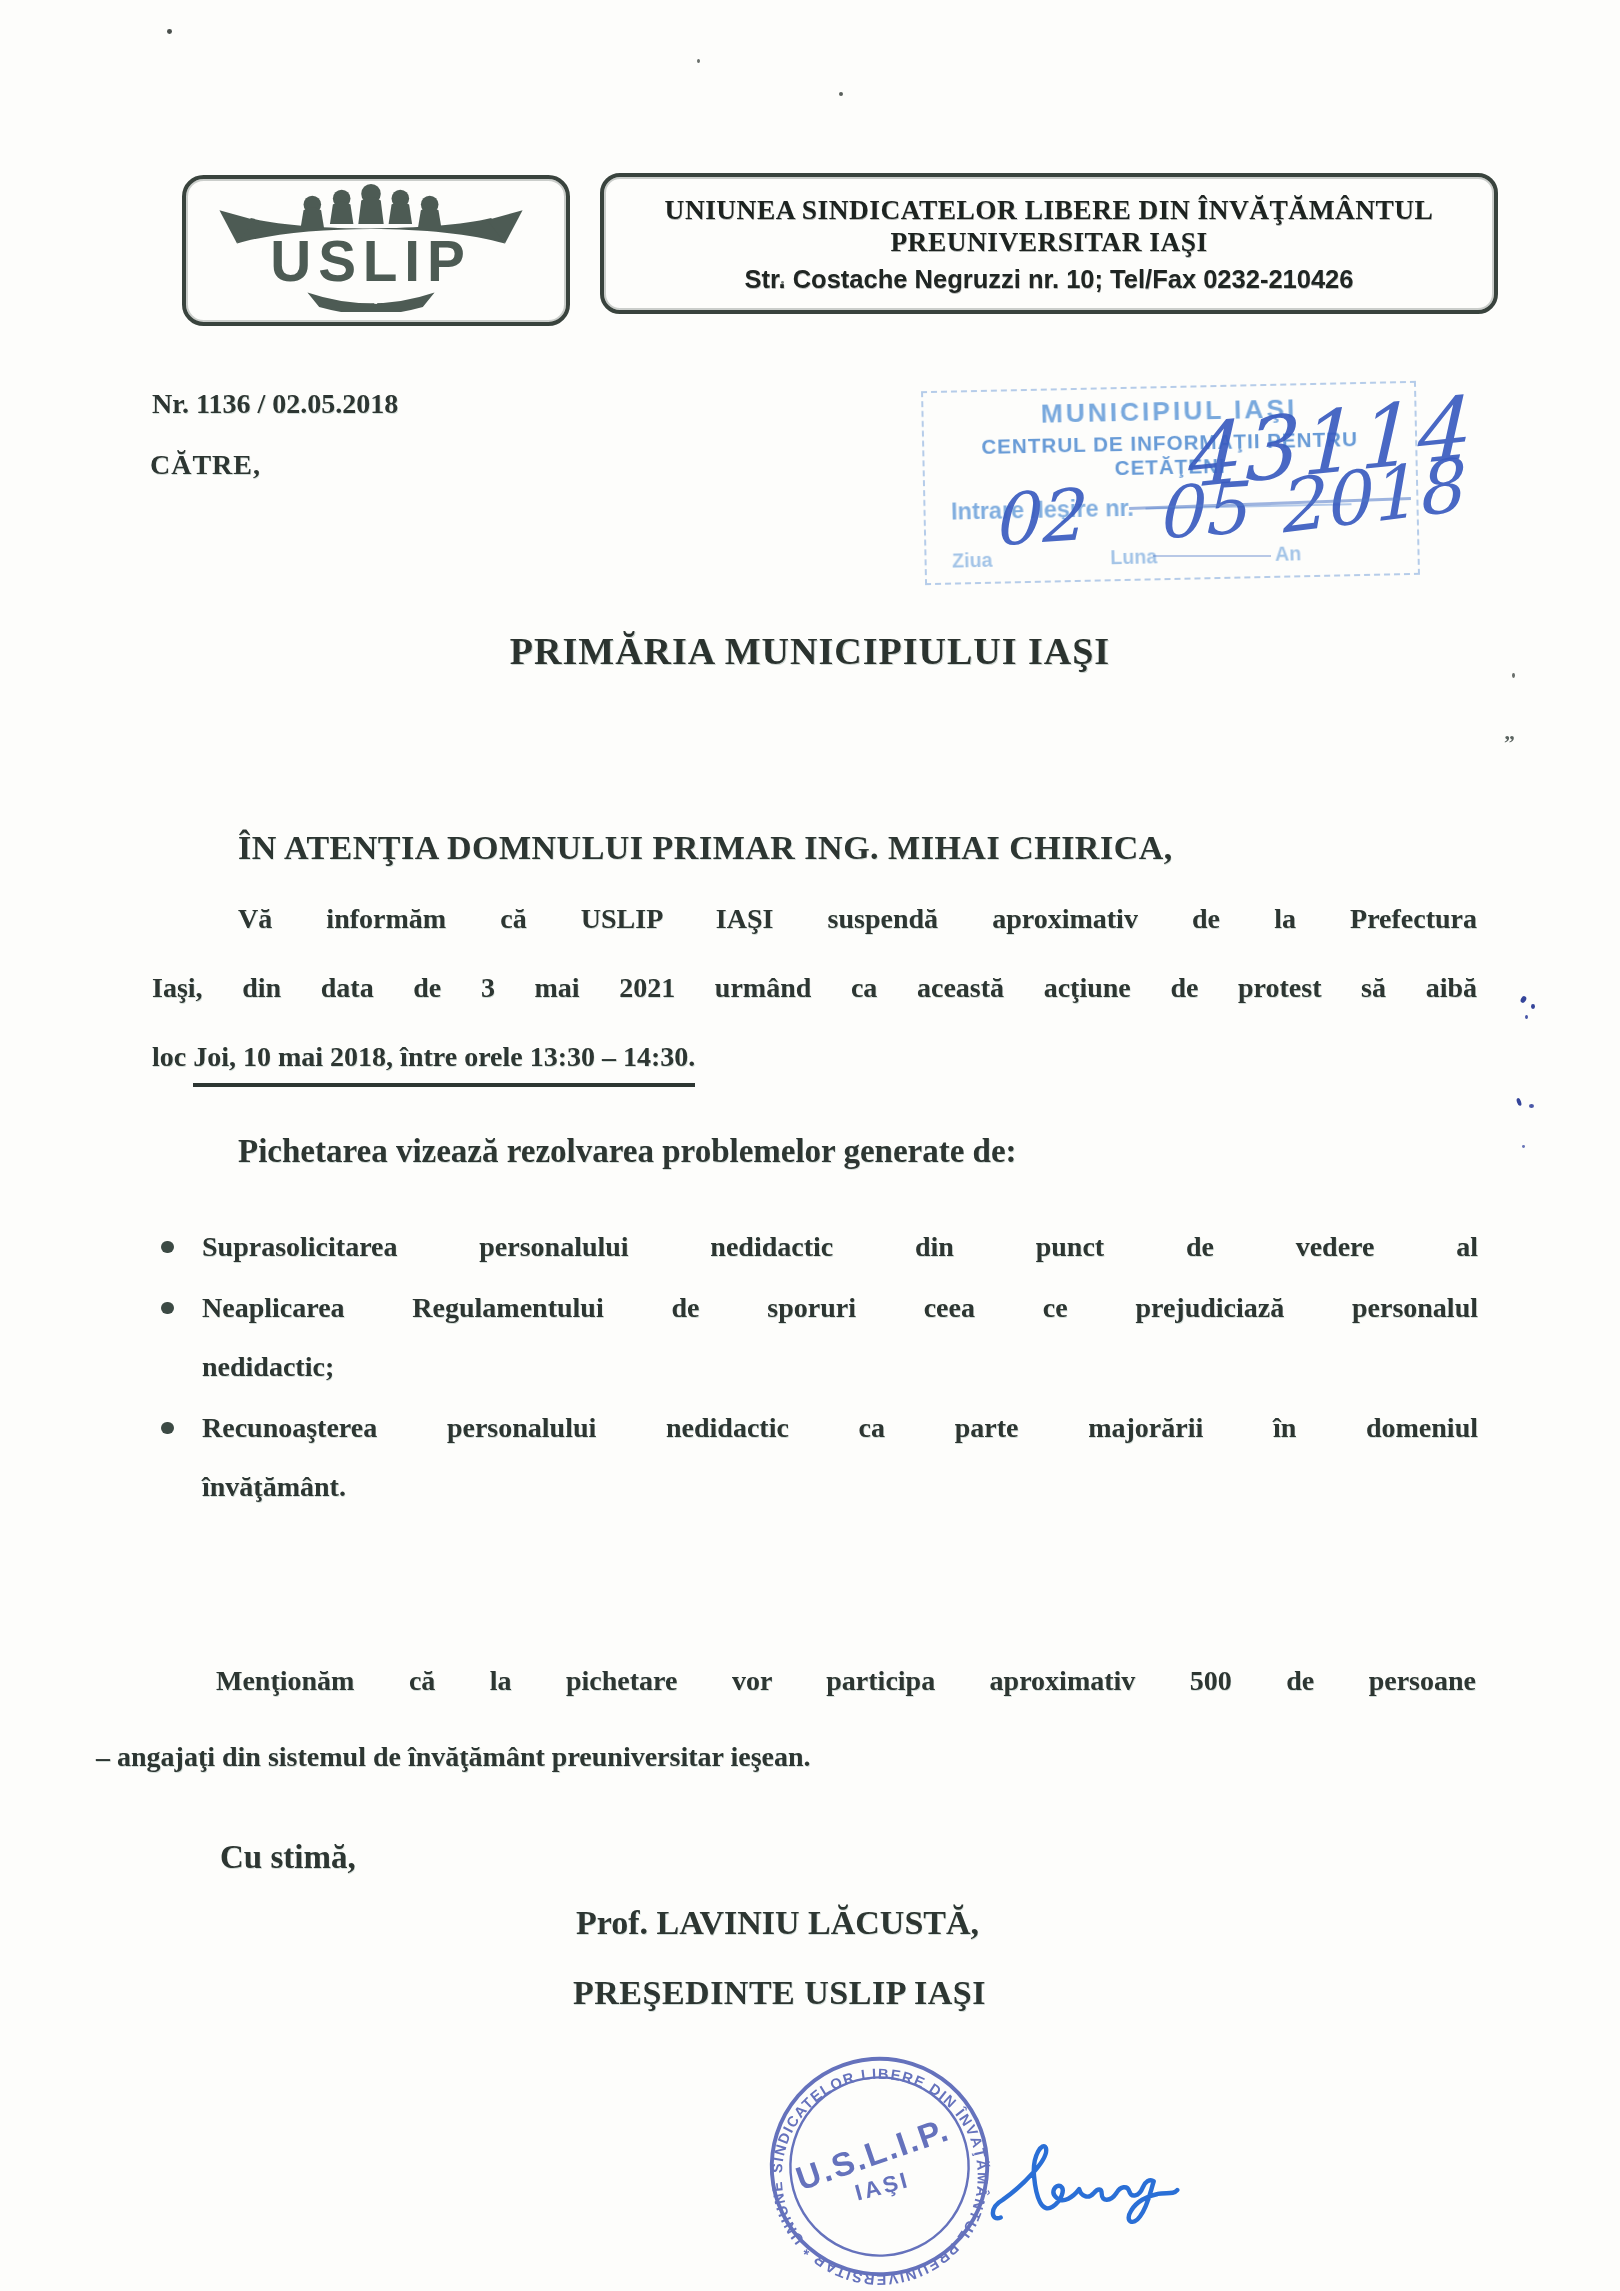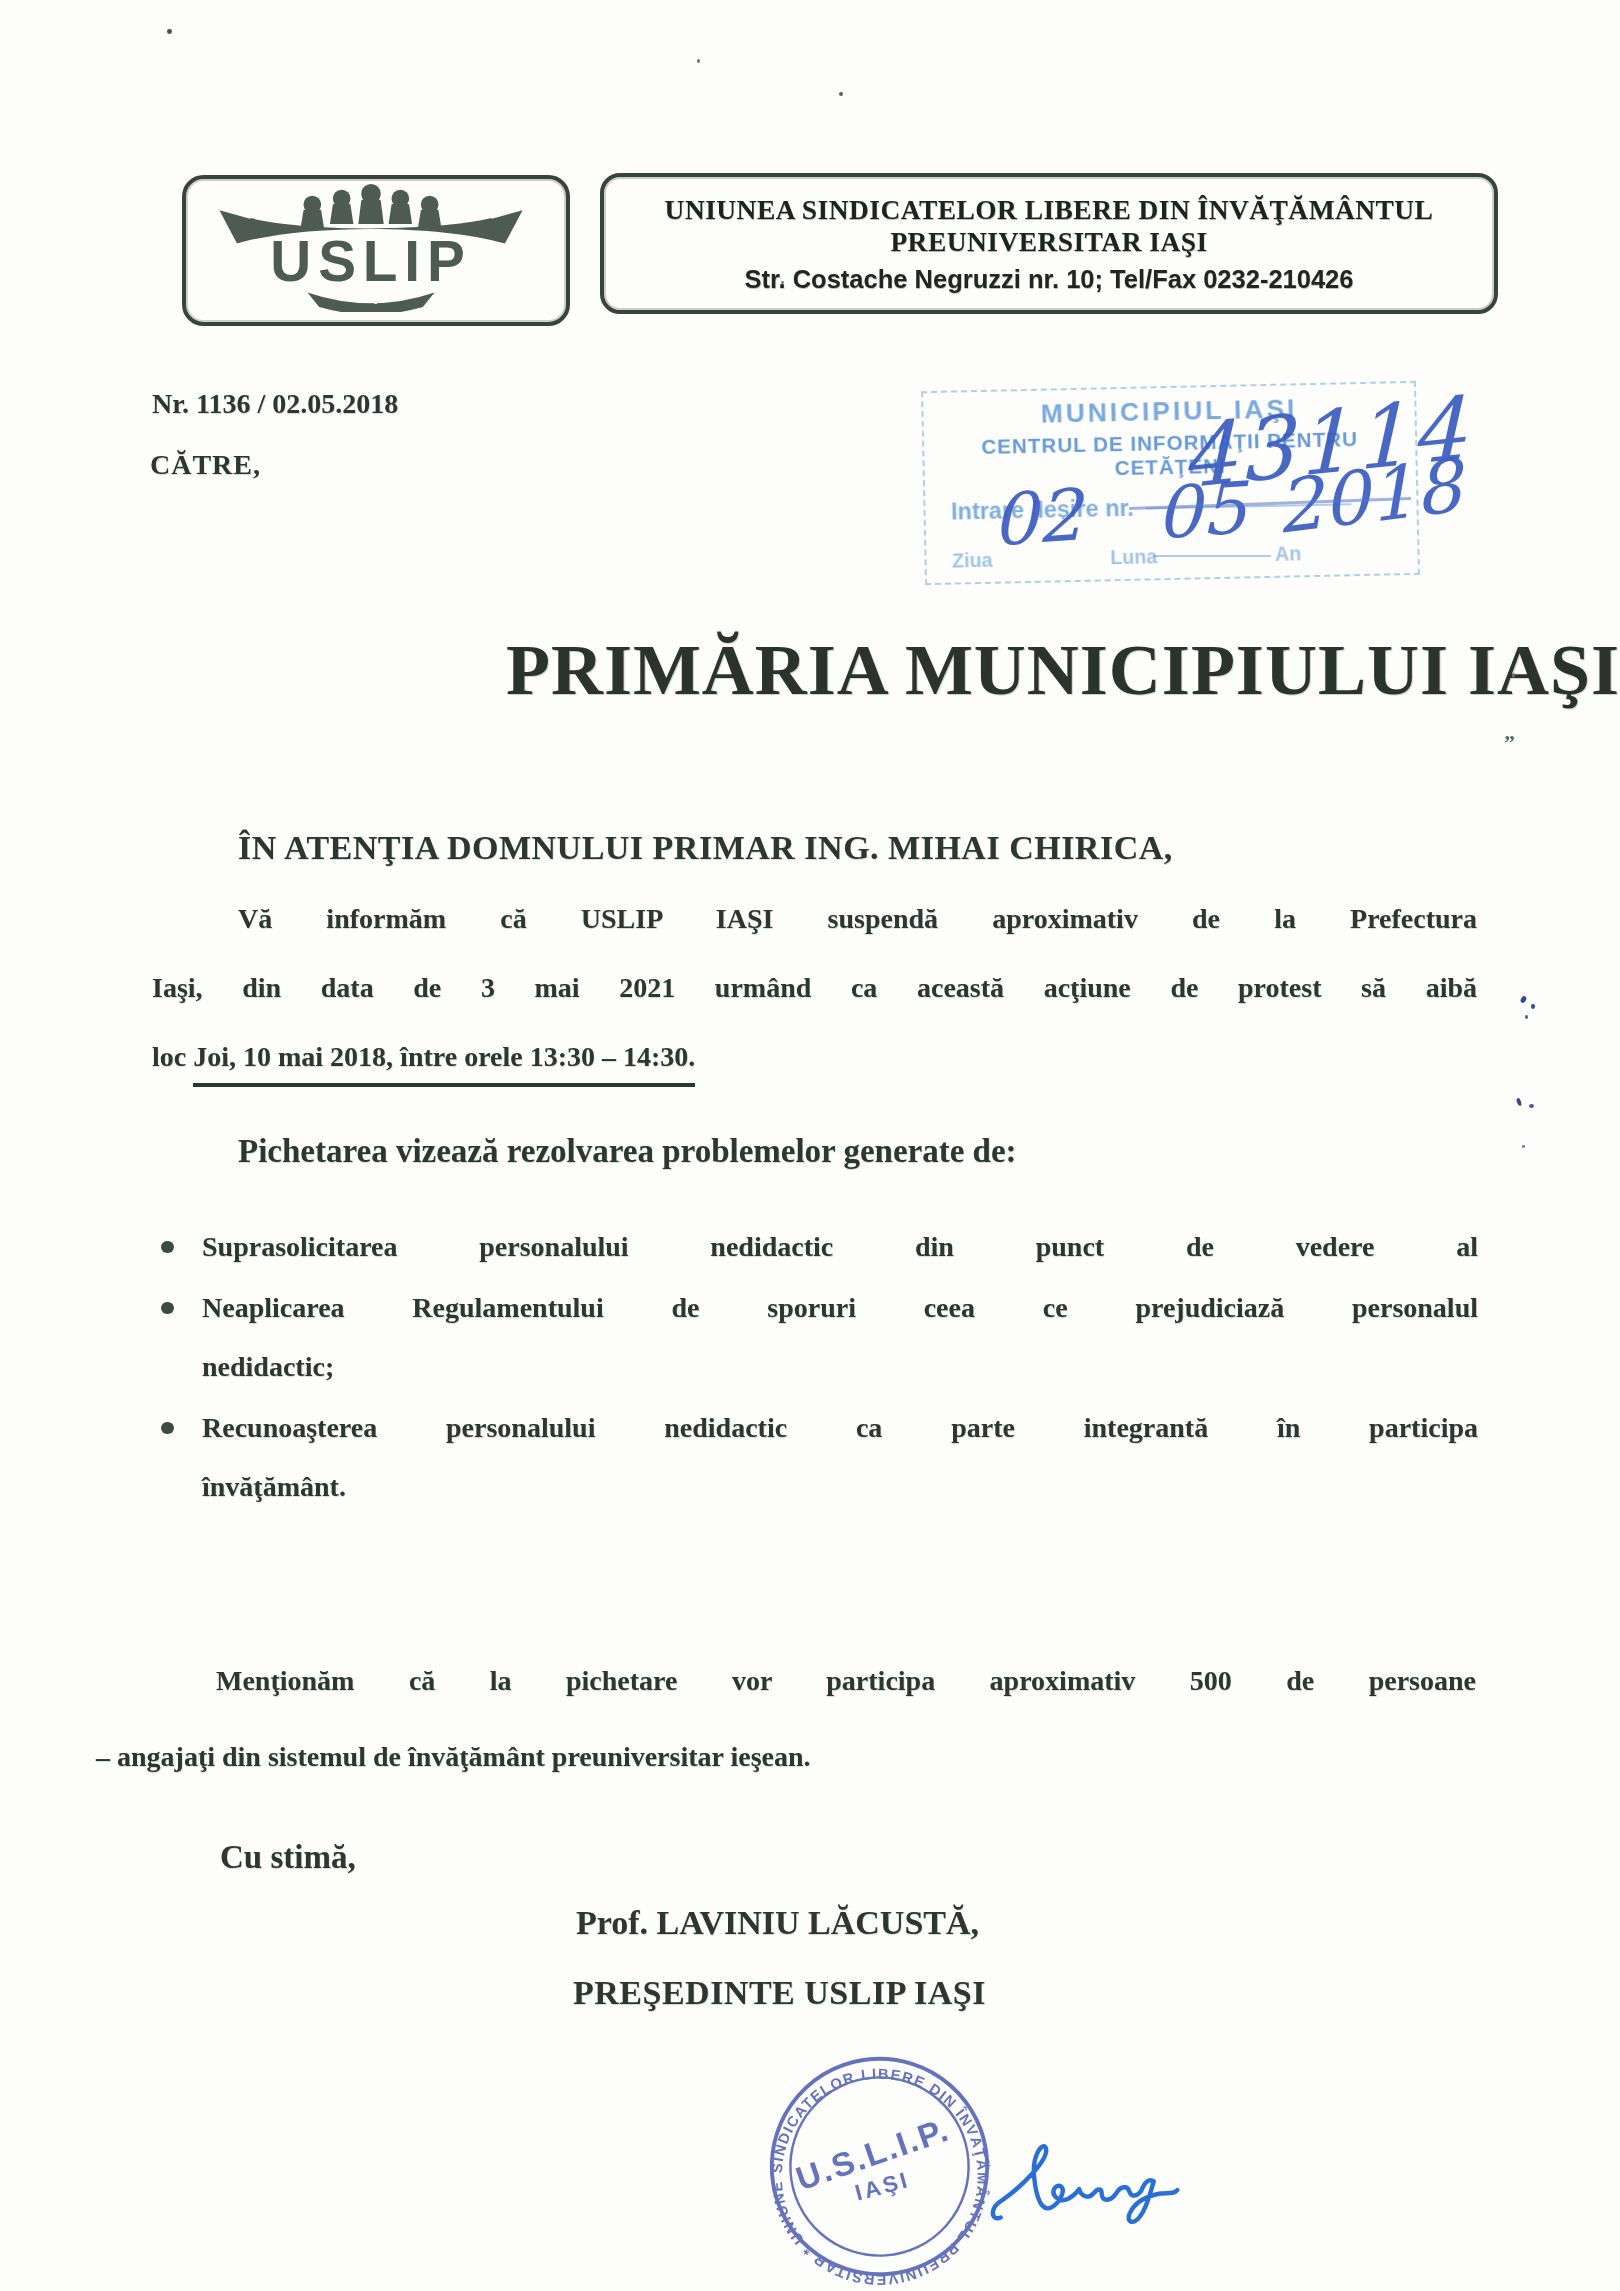--- a/index.html
+++ b/index.html
@@ -63,22 +63,22 @@
   .hw-number{left:1188px;top:392px;font-size:86px;transform:rotate(-6deg) skewX(-8deg);letter-spacing:2.9px;}
   .hw-day{left:998px;top:476px;font-size:71px;transform:rotate(-4deg) skewX(-6deg);}
   .hw-month{left:1162px;top:469px;font-size:71px;transform:rotate(-4deg) skewX(-6deg);}
   .hw-year{left:1282px;top:453px;font-size:73px;transform:rotate(-7deg) skewX(-6deg);}
   .hw-underline1{position:absolute;left:1129px;top:502px;width:282px;height:2.9px;
     background:rgba(80,120,200,.55);transform:rotate(-2deg);}
   .hw-underline2{position:absolute;left:1153px;top:555px;width:118px;height:2px;
     background:rgba(80,120,200,.4);}
   
   .doc-title{
-    position:absolute;left:0;right:0;top:629px;text-align:right;
-    font-weight:bold;font-size:72px;letter-spacing:1px;color:#2b332f;
+    position:absolute;left:0;right:0;top:629px;text-align:center;
+    font-weight:bold;font-size:38px;letter-spacing:1px;color:#2b332f;
     text-shadow:1px 1px 0 rgba(60,90,80,.25);
   }
   
   .body-text{font-weight:bold;font-size:28px;color:#2d3632;
     text-shadow:0.6px 0.6px 0 rgba(60,105,90,.22);}
   .attention{position:absolute;left:238px;top:829px;font-size:34px;letter-spacing:0.5px;}
   .para1{position:absolute;left:152px;top:884px;width:1325px;line-height:69px;}
   .line{text-align:justify;text-align-last:justify;}
   .line.no-stretch{text-align:left;text-align-last:left;}
   .line.indent{text-indent:86px;}
@@ -177,21 +177,21 @@
 
   <ul class="bullet-list body-text">
     <li>
       <div class="line">Suprasolicitarea personalului nedidactic din punct de vedere al</div>
     </li>
     <li>
       <div class="line">Neaplicarea Regulamentului de sporuri ceea ce prejudiciază personalul</div>
       <div class="line no-stretch">nedidactic;</div>
     </li>
     <li>
-      <div class="line">Recunoaşterea personalului nedidactic ca parte integrantă în participa</div>
+      <div class="line">Recunoaşterea personalului nedidactic ca parte majorării în domeniul</div>
       <div class="line no-stretch">învăţământ.</div>
     </li>
   </ul>
 
   <div class="para2 body-text">
     <div class="line indent2">Menţionăm că la pichetare vor participa aproximativ 500 de persoane</div>
     <div class="line no-stretch">– angajaţi din sistemul de învăţământ preuniversitar ieşean.</div>
   </div>
 
   <div class="closing body-text">Cu stimă,</div>

